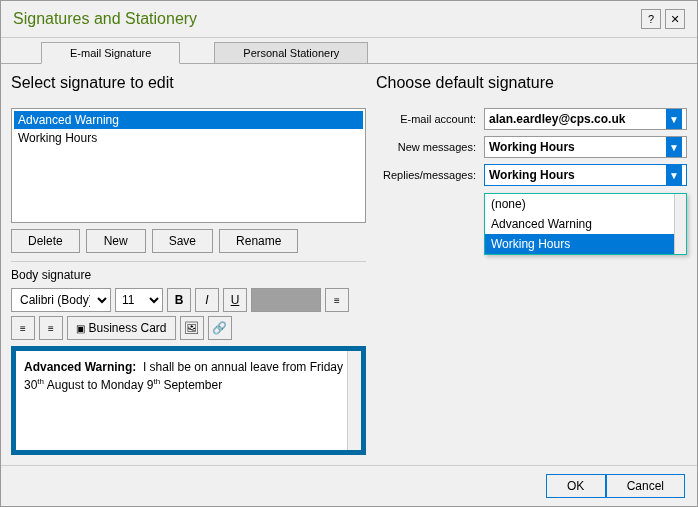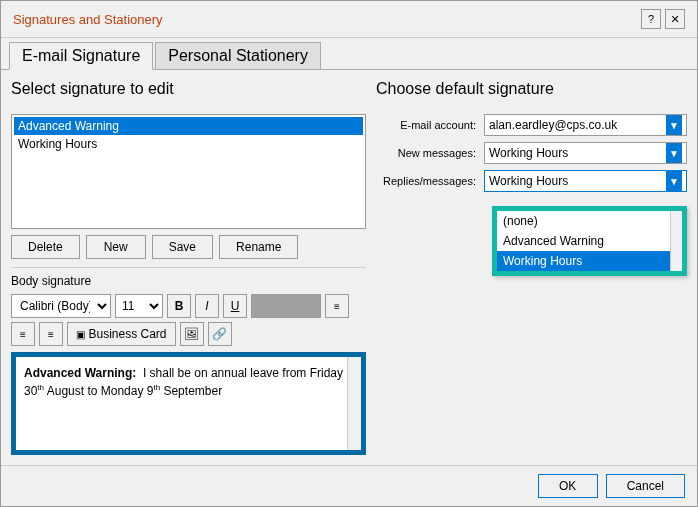--- a/index.html
+++ b/index.html
@@ -24,23 +24,23 @@
     }
     .title-bar {
       background: #f0f0f0;
       border-bottom: 1px solid #ccc;
       padding: 8px 12px;
       display: flex;
       align-items: center;
       justify-content: space-between;
     }
     .title-bar-title {
-      font-size: 13px;
+      font-size: 16px;
       font-weight: normal;
-      color: #c2410c;
+      color: #4d7c0f;
     }
     .title-bar-controls {
       display: flex;
       gap: 4px;
     }
     .title-btn {
       width: 20px;
       height: 20px;
       border: 1px solid #999;
       background: #f0f0f0;
@@ -50,27 +50,28 @@
       justify-content: center;
       font-size: 11px;
     }
     .tabs {
       display: flex;
       border-bottom: 1px solid #aaa;
       padding: 0 8px;
       padding-top: 4px;
     }
     .tab {
-      padding: 4px 12px;
+      padding: 4px 28px;
       border: 1px solid #aaa;
       border-bottom: none;
       background: #e0e0e0;
       cursor: pointer;
       margin-right: 2px;
-      font-size: 16px;
+      font-size: 11px;
+      margin-left: 32px;
     }
     .tab.active {
       background: #f0f0f0;
       border-bottom: 1px solid #f0f0f0;
       margin-bottom: -1px;
       z-index: 1;
     }
     .content {
       flex: 1;
       padding: 10px;
@@ -243,44 +244,44 @@
       width: 100%;
       height: 22px;
       border: 1px solid #999;
       background: #fff;
       display: flex;
       align-items: center;
       justify-content: space-between;
       padding: 0 4px;
       cursor: pointer;
       font-size: 12px;
+      font-weight: bold;
     }
     .dropdown-btn.open {
       border-color: #0078d7;
     }
     .dropdown-arrow {
       width: 16px;
       height: 100%;
       background: #0078d7;
       display: flex;
       align-items: center;
       justify-content: center;
       color: white;
       font-size: 10px;
     }
     .dropdown-list {
       position: absolute;
-      top: 36px;
+      top: 29px;
       left: 0;
       right: 0;
-      border: 5px solid #14b8a6;
+      border: 1px solid #14b8a6;
       background: #fff;
       z-index: 100;
       box-shadow: 2px 2px 4px rgba(0,0,0,0.2);
-      margin-left: 8px;
     }
     .dropdown-list-item {
       padding: 3px 6px;
       cursor: pointer;
       font-size: 12px;
     }
     .dropdown-list-item.selected {
       background: #0078d7;
       color: #fff;
     }
@@ -291,21 +292,20 @@
       width: 12px;
       height: 100%;
       background: #f0f0f0;
       border-left: 1px solid #ccc;
     }
     .footer {
       display: flex;
       justify-content: flex-end;
       padding: 8px 12px;
       border-top: 1px solid #ccc;
-      gap: 8px;
     }
     .footer-btn {
       padding: 4px 20px;
       border: 1px solid #0078d7;
       background: #f0f0f0;
       cursor: pointer;
       font-size: 12px;
       min-width: 60px;
     }
     .editor-content {

